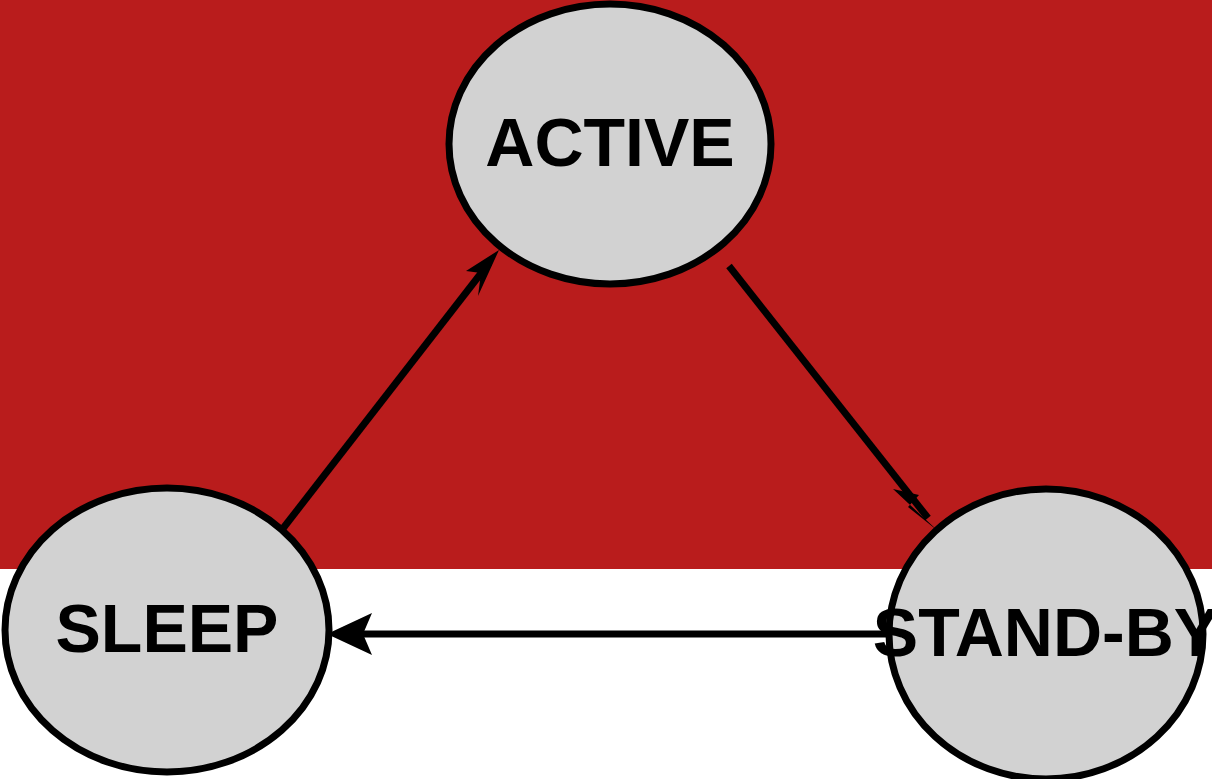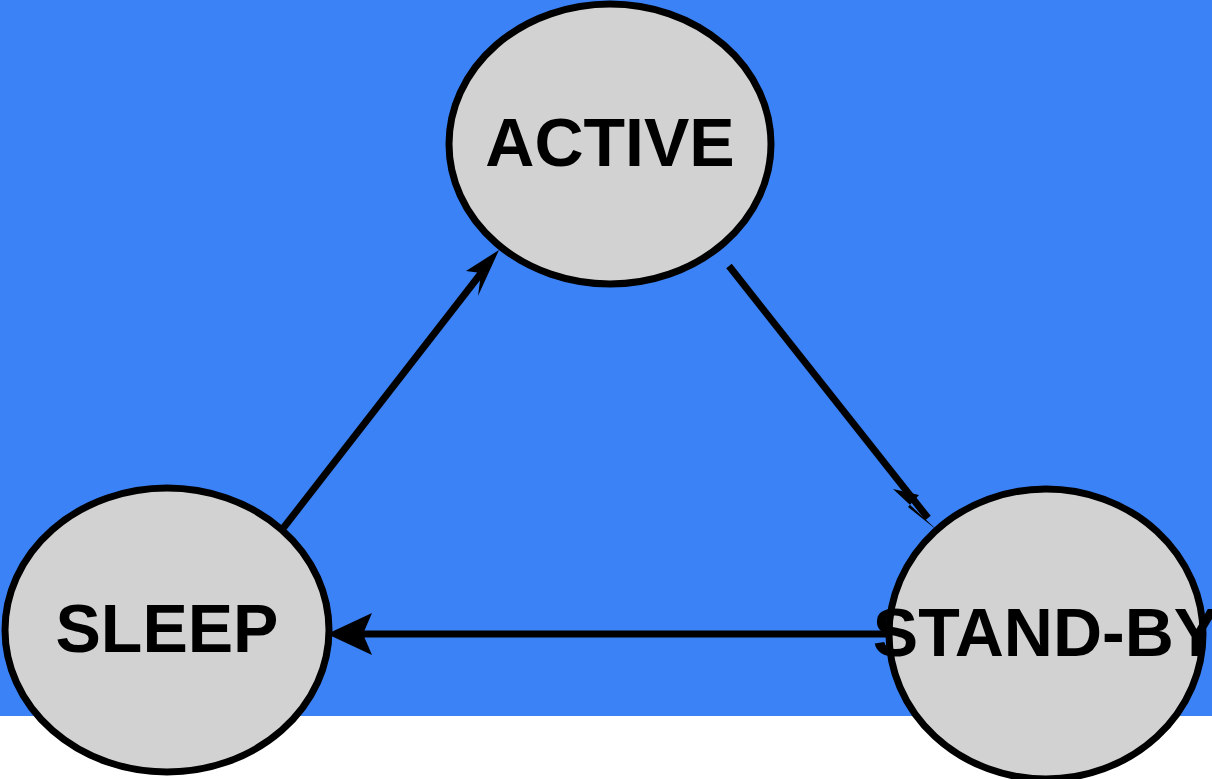--- a/index.html
+++ b/index.html
@@ -9,22 +9,22 @@
   }
   body {
     width: 1212px;
     height: 779px;
     overflow: hidden;
     font-family: "Liberation Sans", sans-serif;
   }
   #diagram-root {
     position: relative;
     width: 1212px;
-    height: 716px;
-    background: #3b82f6;
+    height: 569px;
+    background: #b91c1c;
   }
   #state-diagram-svg {
     display: block;
     width: 1212px;
     height: 779px;
   }
   .state-node-shape {
     fill: #d2d2d2;
     stroke: #000000;
     stroke-width: 7;

